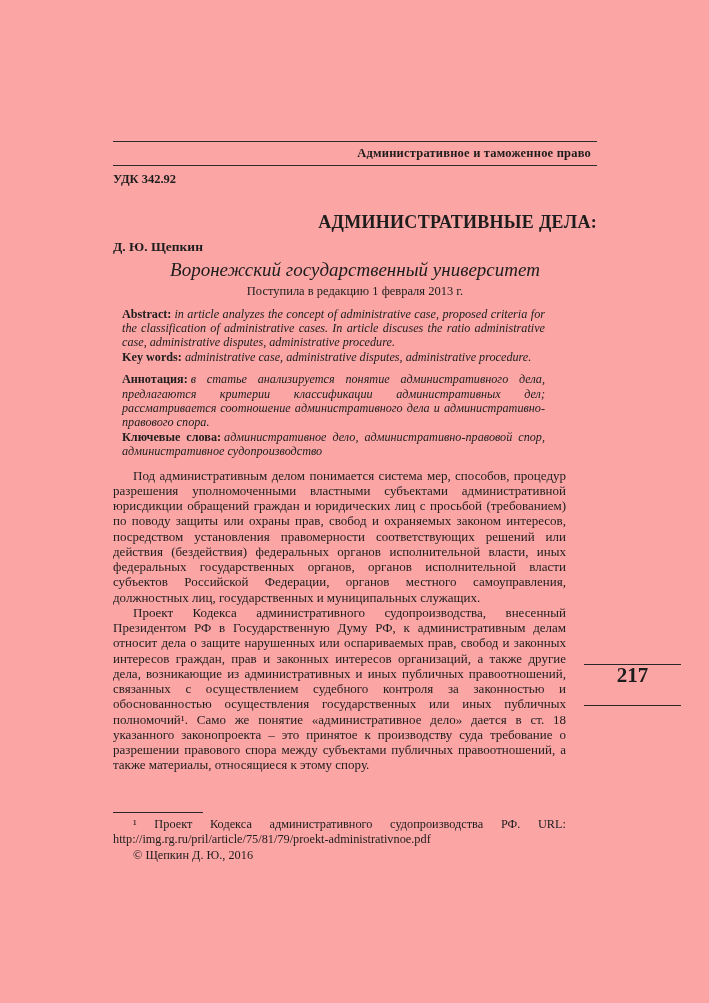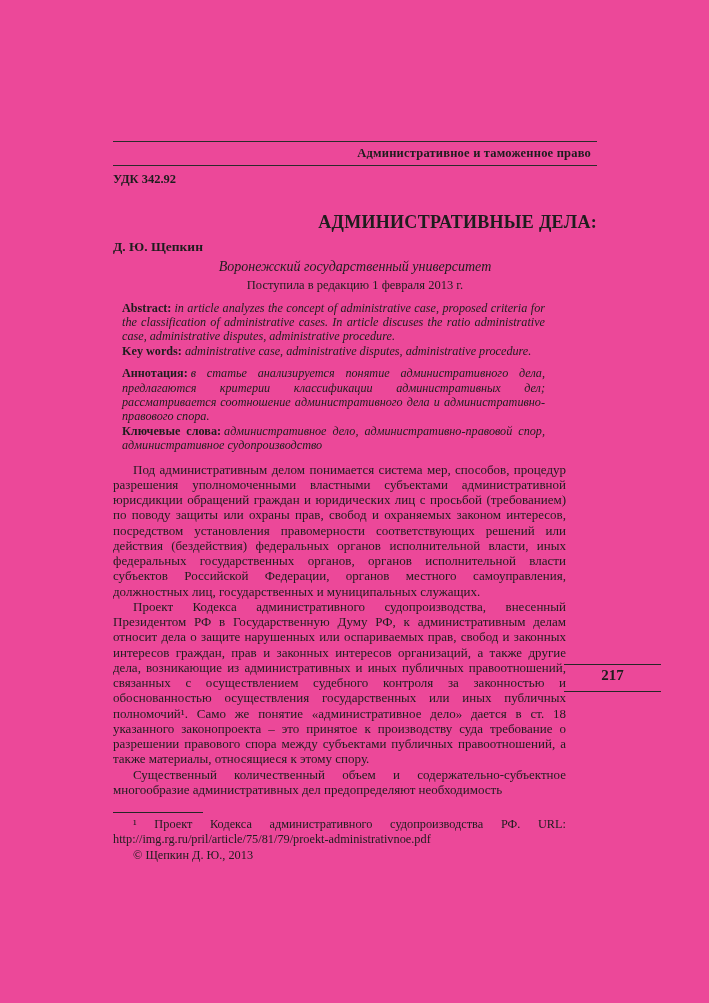--- a/index.html
+++ b/index.html
@@ -4,21 +4,21 @@
 <style>
   html, body {
     margin: 0;
     padding: 0;
     background: #ffffff;
   }
   .page {
     position: relative;
     width: 709px;
     height: 1003px;
-    background: #ec4899;
+    background: #fca5a5;
     font-family: "Liberation Serif", "DejaVu Serif", serif;
     color: #1d1d1d;
     overflow: hidden;
   }
   .content {
     position: absolute;
     left: 113px;
     top: 141px;
     width: 484px;
   }
@@ -48,21 +48,21 @@
   .author {
     margin-top: 8px;
     text-align: left;
     font-weight: 700;
     font-size: 13.5px;
   }
   .affiliation {
     margin-top: 4px;
     text-align: center;
     font-style: italic;
-    font-size: 14px;
+    font-size: 19px;
   }
   .received {
     margin-top: 3px;
     text-align: center;
     font-size: 12.5px;
   }
   .abs-wrap {
     margin: 8px 52px 0 9px;
   }
   .abs-para {
@@ -87,29 +87,29 @@
     text-align: justify;
   }
   .body-text p {
     margin: 0;
     text-indent: 20px;
     hyphens: auto;
     -webkit-hyphens: auto;
   }
   .pagenum-box {
     position: absolute;
-    left: 564px;
+    left: 584px;
     top: 664px;
     width: 97px;
     text-align: center;
     border-top: 1.6px solid #262626;
     border-bottom: 1.6px solid #262626;
-    padding: 2px 0 7px 0;
+    padding: 2px 0 21px 0;
     font-weight: 700;
-    font-size: 15px;
+    font-size: 21px;
     line-height: 17px;
   }
   .footnote-block {
     position: absolute;
     left: 113px;
     top: 812px;
     width: 453px;
     font-size: 12.3px;
     line-height: 15px;
   }
@@ -164,27 +164,26 @@
         <span class="lead">Аннотация:</span><span class="abs-text">в статье анализируется понятие административного дела, предлагаются критерии классификации административных дел; рассматривается соотношение административного дела и административно-правового спора.</span>
       </p>
       <p class="abs-para">
         <span class="lead">Ключевые слова:</span><span class="abs-text">административное дело, административно-правовой спор, административное судопроизводство</span>
       </p>
     </div>
 
     <div class="body-text" lang="ru">
       <p>Под административным делом понимается система мер, способов, процедур разрешения уполномоченными властными субъектами административной юрисдикции обращений граждан и юридических лиц с просьбой (требованием) по поводу защиты или охраны прав, свобод и охраняемых законом интересов, посредством установления правомерности соответствующих решений или действия (бездействия) федеральных органов исполнительной власти, иных федеральных государственных органов, органов исполнительной власти субъектов Российской Федерации, органов местного самоуправления, должностных лиц, государственных и муниципальных служащих.</p>
       <p>Проект Кодекса административного судопроизводства, внесенный Президентом РФ в Государственную Думу РФ, к административным делам относит дела о защите нарушенных или оспариваемых прав, свобод и законных интересов граждан, прав и законных интересов организаций, а также другие дела, возникающие из административных и иных публичных правоотношений, связанных с осуществлением судебного контроля за законностью и обоснованностью осуществления государственных или иных публичных полномочий¹. Само же понятие «административное дело» дается в ст. 18 указанного законопроекта – это принятое к производству суда требование о разрешении правового спора между субъектами публичных правоотношений, а также материалы, относящиеся к этому спору.</p>
-      <p>Существенный количественный объем и содержательно-субъектное многообразие административных дел предопределяют необходимость</p>
     </div>
 
   </div>
 
   <div class="pagenum-box">
     <span>217</span>
   </div>
 
   <div class="footnote-block">
     <div class="footnote-rule"></div>
     <p>¹ Проект Кодекса административного судопроизводства РФ. URL: http://img.rg.ru/pril/article/75/81/79/proekt-administrativnoe.pdf</p>
-    <p class="copyright">© Щепкин Д. Ю., 2013</p>
+    <p class="copyright">© Щепкин Д. Ю., 2016</p>
   </div>
 </div>
 
 </body></html>

